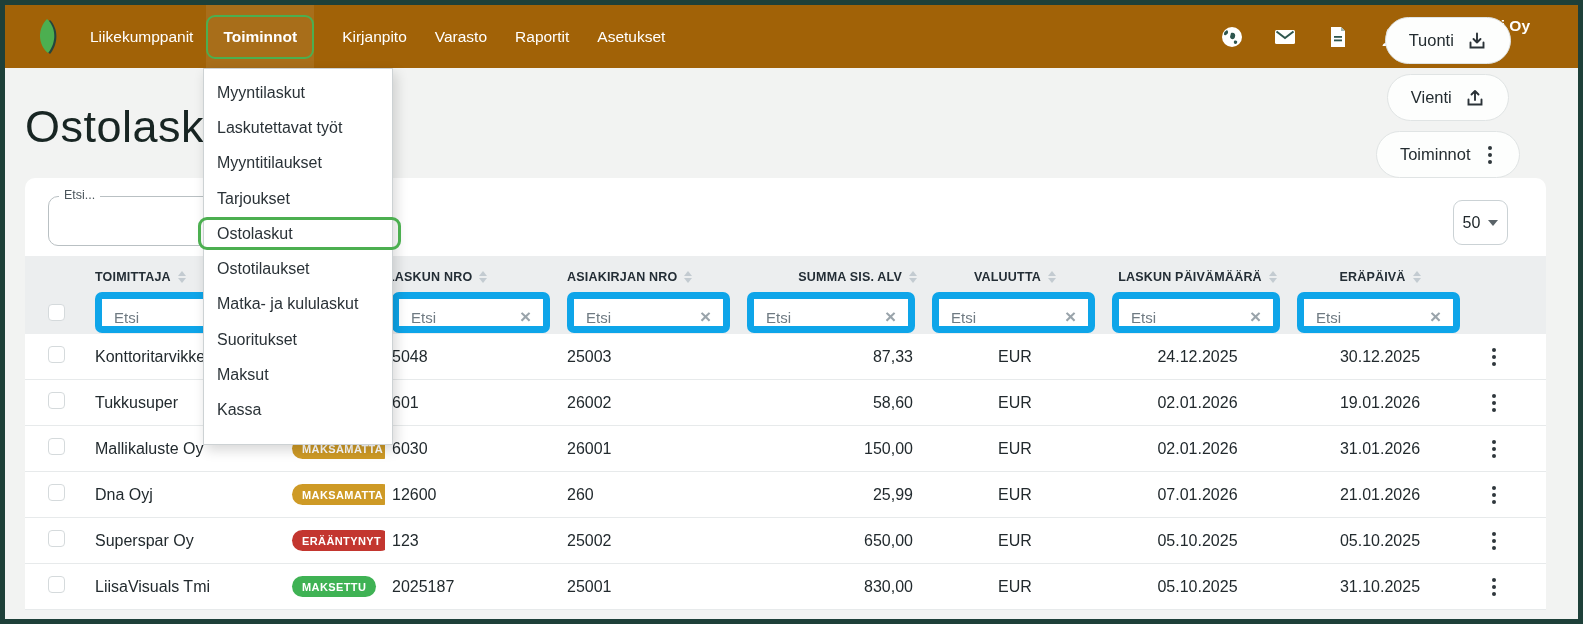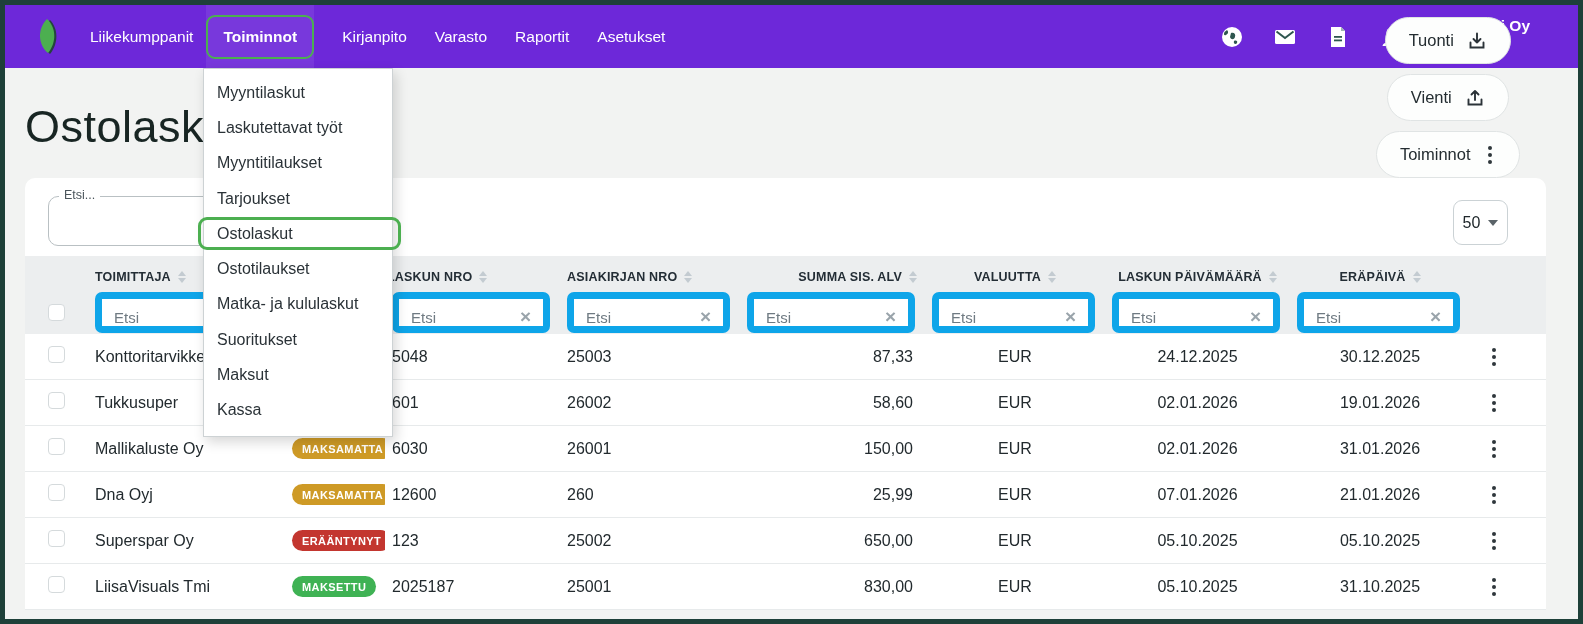--- a/index.html
+++ b/index.html
@@ -3,37 +3,37 @@
 <meta charset="utf-8">
 <style>
   * { margin:0; padding:0; box-sizing:border-box; }
   body { font-family:"Liberation Sans","DejaVu Sans",sans-serif; }
 
   .page { width:1583px; height:624px; position:relative; background:#1E4039; }
   .inner { position:absolute; left:5px; top:5px; width:1573px; height:614px;
            background:#F2F3F2; overflow:hidden; }
 
   
-  .nav { height:63px; background:#6d28d9; display:flex; align-items:center; }
+  .nav { height:63px; background:#a16207; display:flex; align-items:center; }
   .logo { margin-left:26px; width:34px; height:40px; flex:0 0 auto; }
   .nav-item { color:#FFFFFF; font-size:15.5px; margin-left:28px; cursor:pointer; }
   .nav-item:first-of-type { margin-left:25px; }
   .nav-active-wrap { margin-left:13px; height:63px; display:flex; align-items:center;
                      background:rgba(255,255,255,.08); position:relative; }
   .nav-active-box { border:2.5px solid #4CAF50; border-radius:9px; padding:11px 15px;
                     color:#fff; font-weight:700; font-size:15.5px; }
   .nav-right { margin-left:auto; display:flex; align-items:center; gap:29px; margin-right:48px; }
   .nav-icon { width:24px; height:24px; display:flex; cursor:pointer; }
   .company { display:flex; align-items:center; gap:13px; color:#fff; font-weight:700;
              font-size:15.5px; cursor:pointer;flex-direction:column; }
 
   
   .dropdown { position:absolute; left:198px; top:63px; width:190px; background:#fff;
               border:1px solid #CDD2D4; box-shadow:3px 5px 12px rgba(0,0,0,.16);
-              padding:6px 0 8px; z-index:40; }
+              padding:6px 0 16px; z-index:40; }
   .dd-item { height:35.3px; display:flex; align-items:center; padding-left:13px;
              font-size:16px; color:#2A3237; position:relative; cursor:pointer; }
   .dd-item.highlight::after { content:''; position:absolute; left:-6px; right:-9px;
              top:1px; bottom:1px; border:3px solid #4CAF50; border-radius:9px; }
 
   
   .title-row { display:flex; align-items:center; margin:30px 42px 0 20px; height:58px; }
   .page-title { font-size:45px; line-height:58px; color:#182523; font-weight:500;
                 letter-spacing:.5px; white-space:nowrap; }
   .toolbar { margin-left:auto; display:flex; align-items:center; gap:10px;flex-direction:column; }

